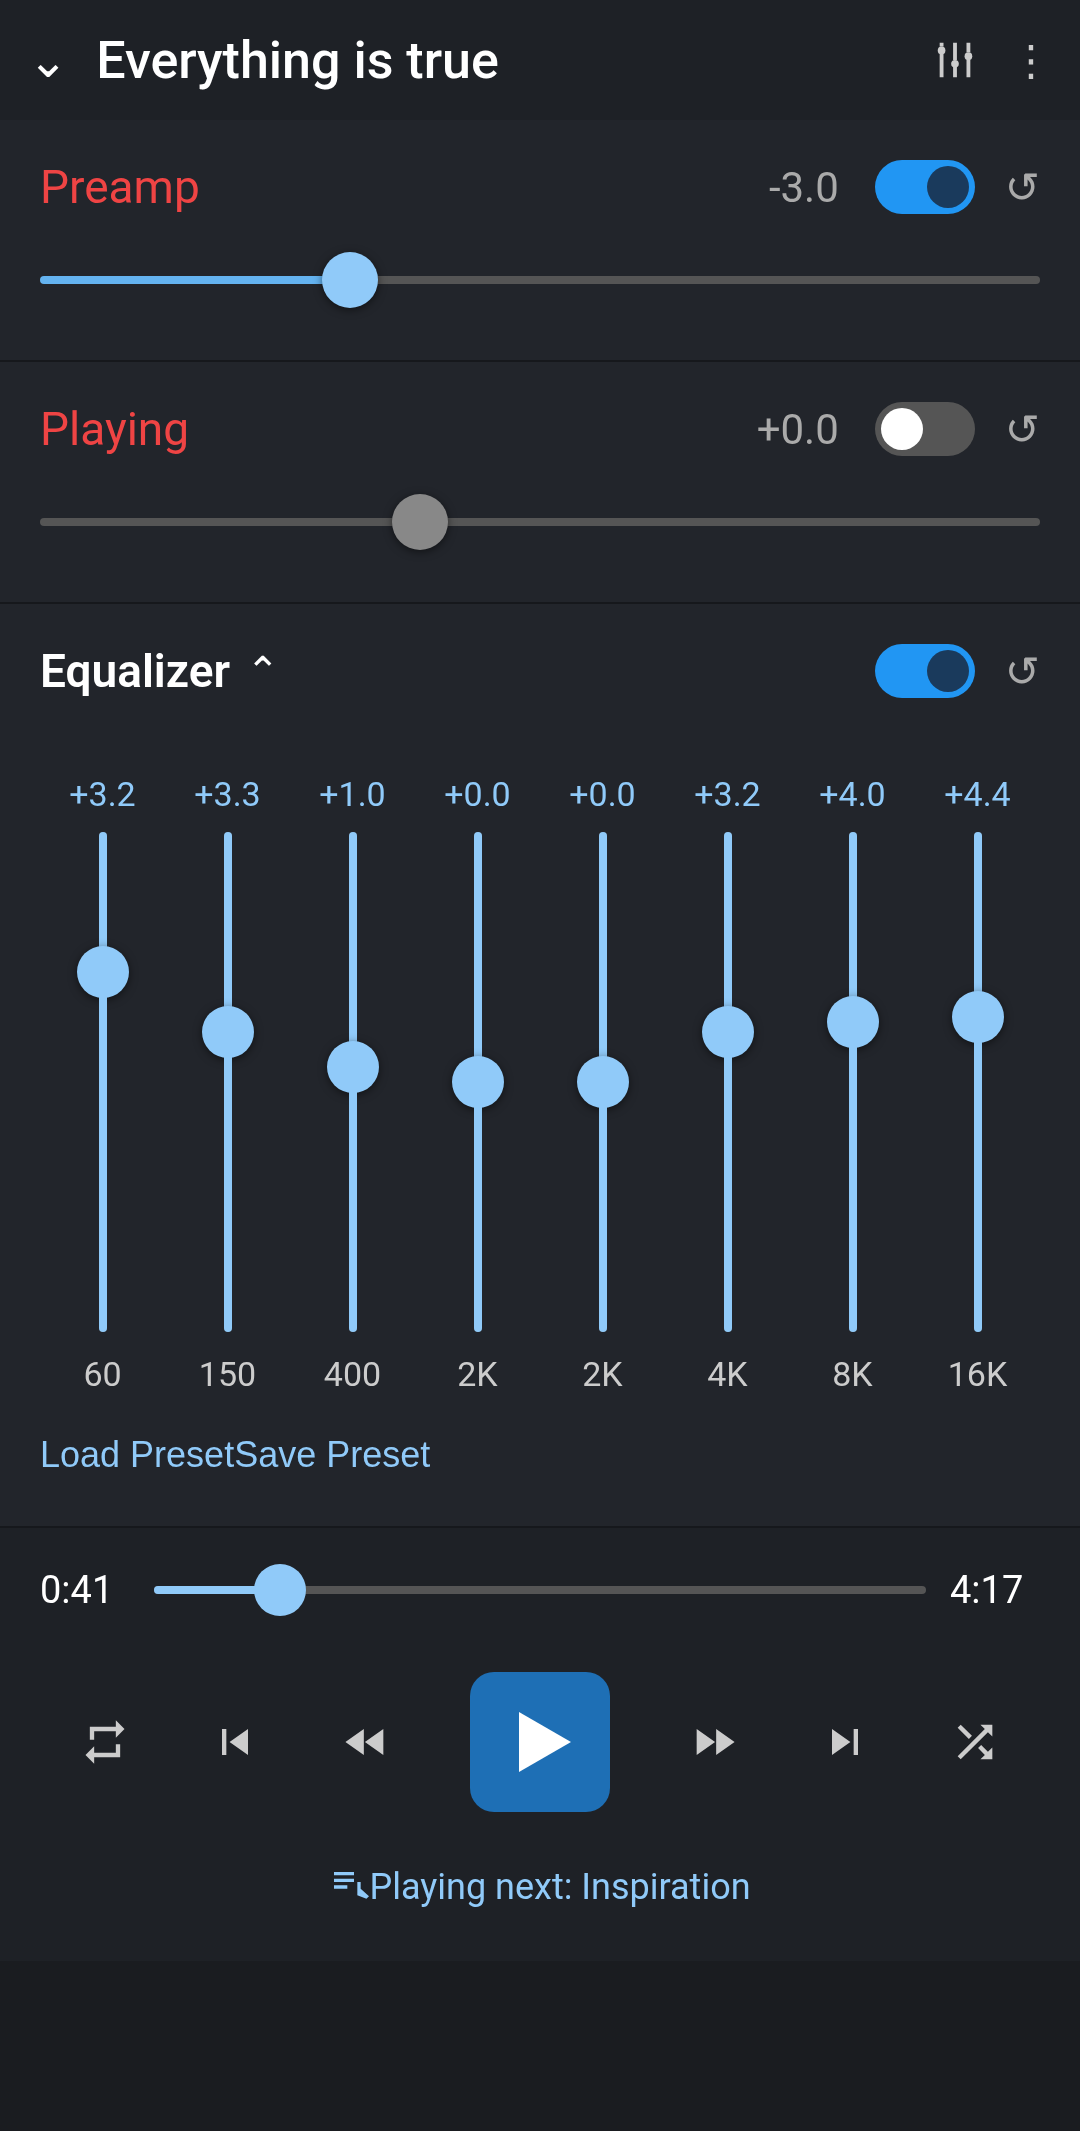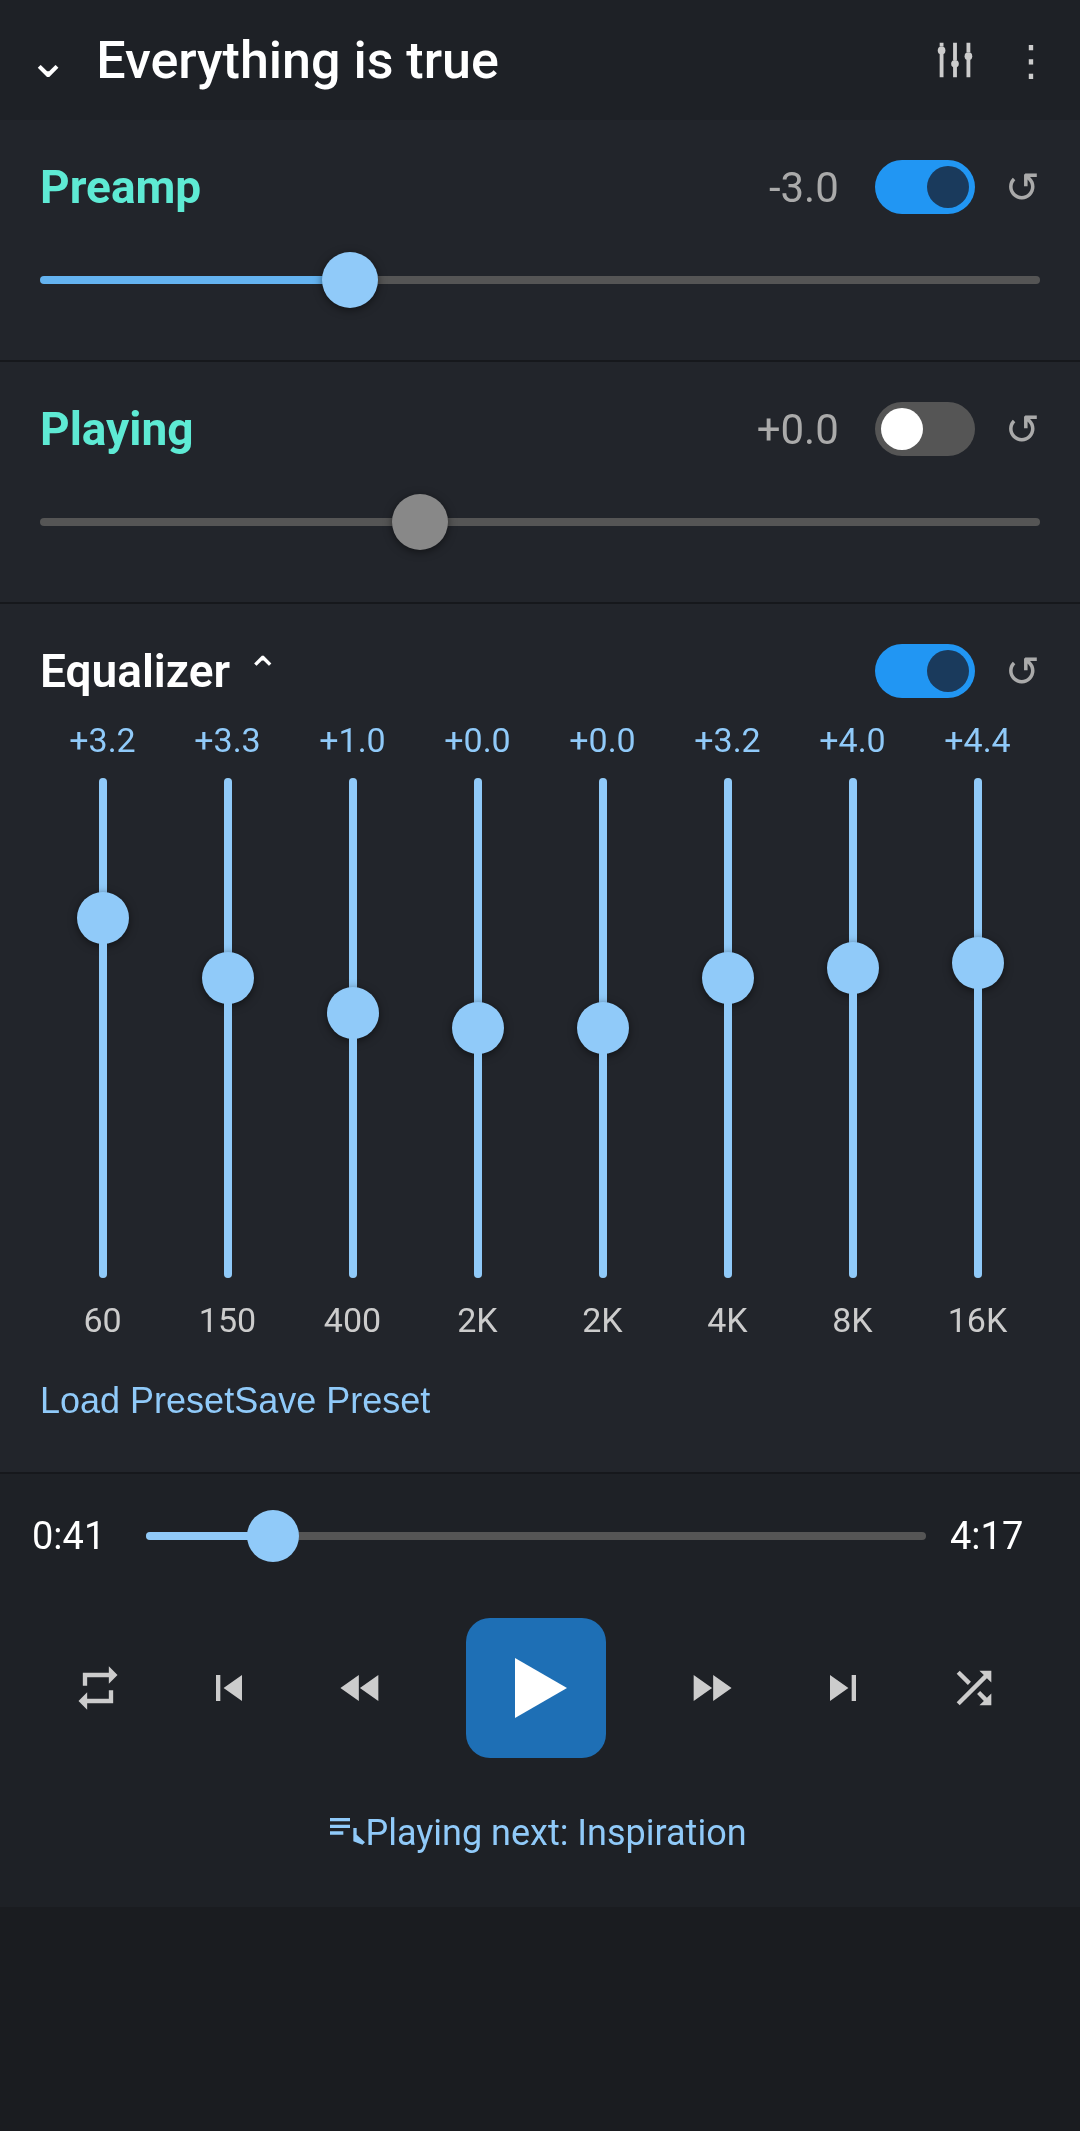--- a/index.html
+++ b/index.html
@@ -51,22 +51,22 @@
     }
 
     
     .section-header {
       display: flex;
       align-items: center;
       margin-bottom: 36px;
     }
     .section-title {
       font-size: 46px;
-      font-weight: 700;
-      color: #5eead4;
+      font-weight: 400;
+      color: #ef4444;
       flex: 1;
     }
     .section-value {
       font-size: 42px;
       color: #aaa;
       margin-right: 36px;
     }
     .toggle {
       width: 100px;
       height: 54px;
@@ -143,21 +143,21 @@
 
     
     .eq-section {
       background: #22252b;
       padding: 40px 40px 50px 40px;
       border-bottom: 2px solid #16181c;
     }
     .eq-header {
       display: flex;
       align-items: center;
-      margin-bottom: 22px;
+      margin-bottom: 76px;
     }
     .eq-title {
       font-size: 46px;
       font-weight: 600;
       color: #fff;
     }
     .eq-chevron {
       font-size: 40px;
       color: #fff;
       margin-left: 16px;
@@ -242,21 +242,21 @@
       color: #90caf9;
       font-weight: 500;
       background: none;
       border: none;
       cursor: pointer;
     }
 
     
     .player-section {
       background: #1e2126;
-      padding: 40px 40px 50px 32px;
+      padding: 40px 40px 50px 40px;
     }
     .progress-row {
       display: flex;
       align-items: center;
       gap: 24px;
       margin-bottom: 60px;
     }
     .time-label {
       font-size: 38px;
       color: #fff;

